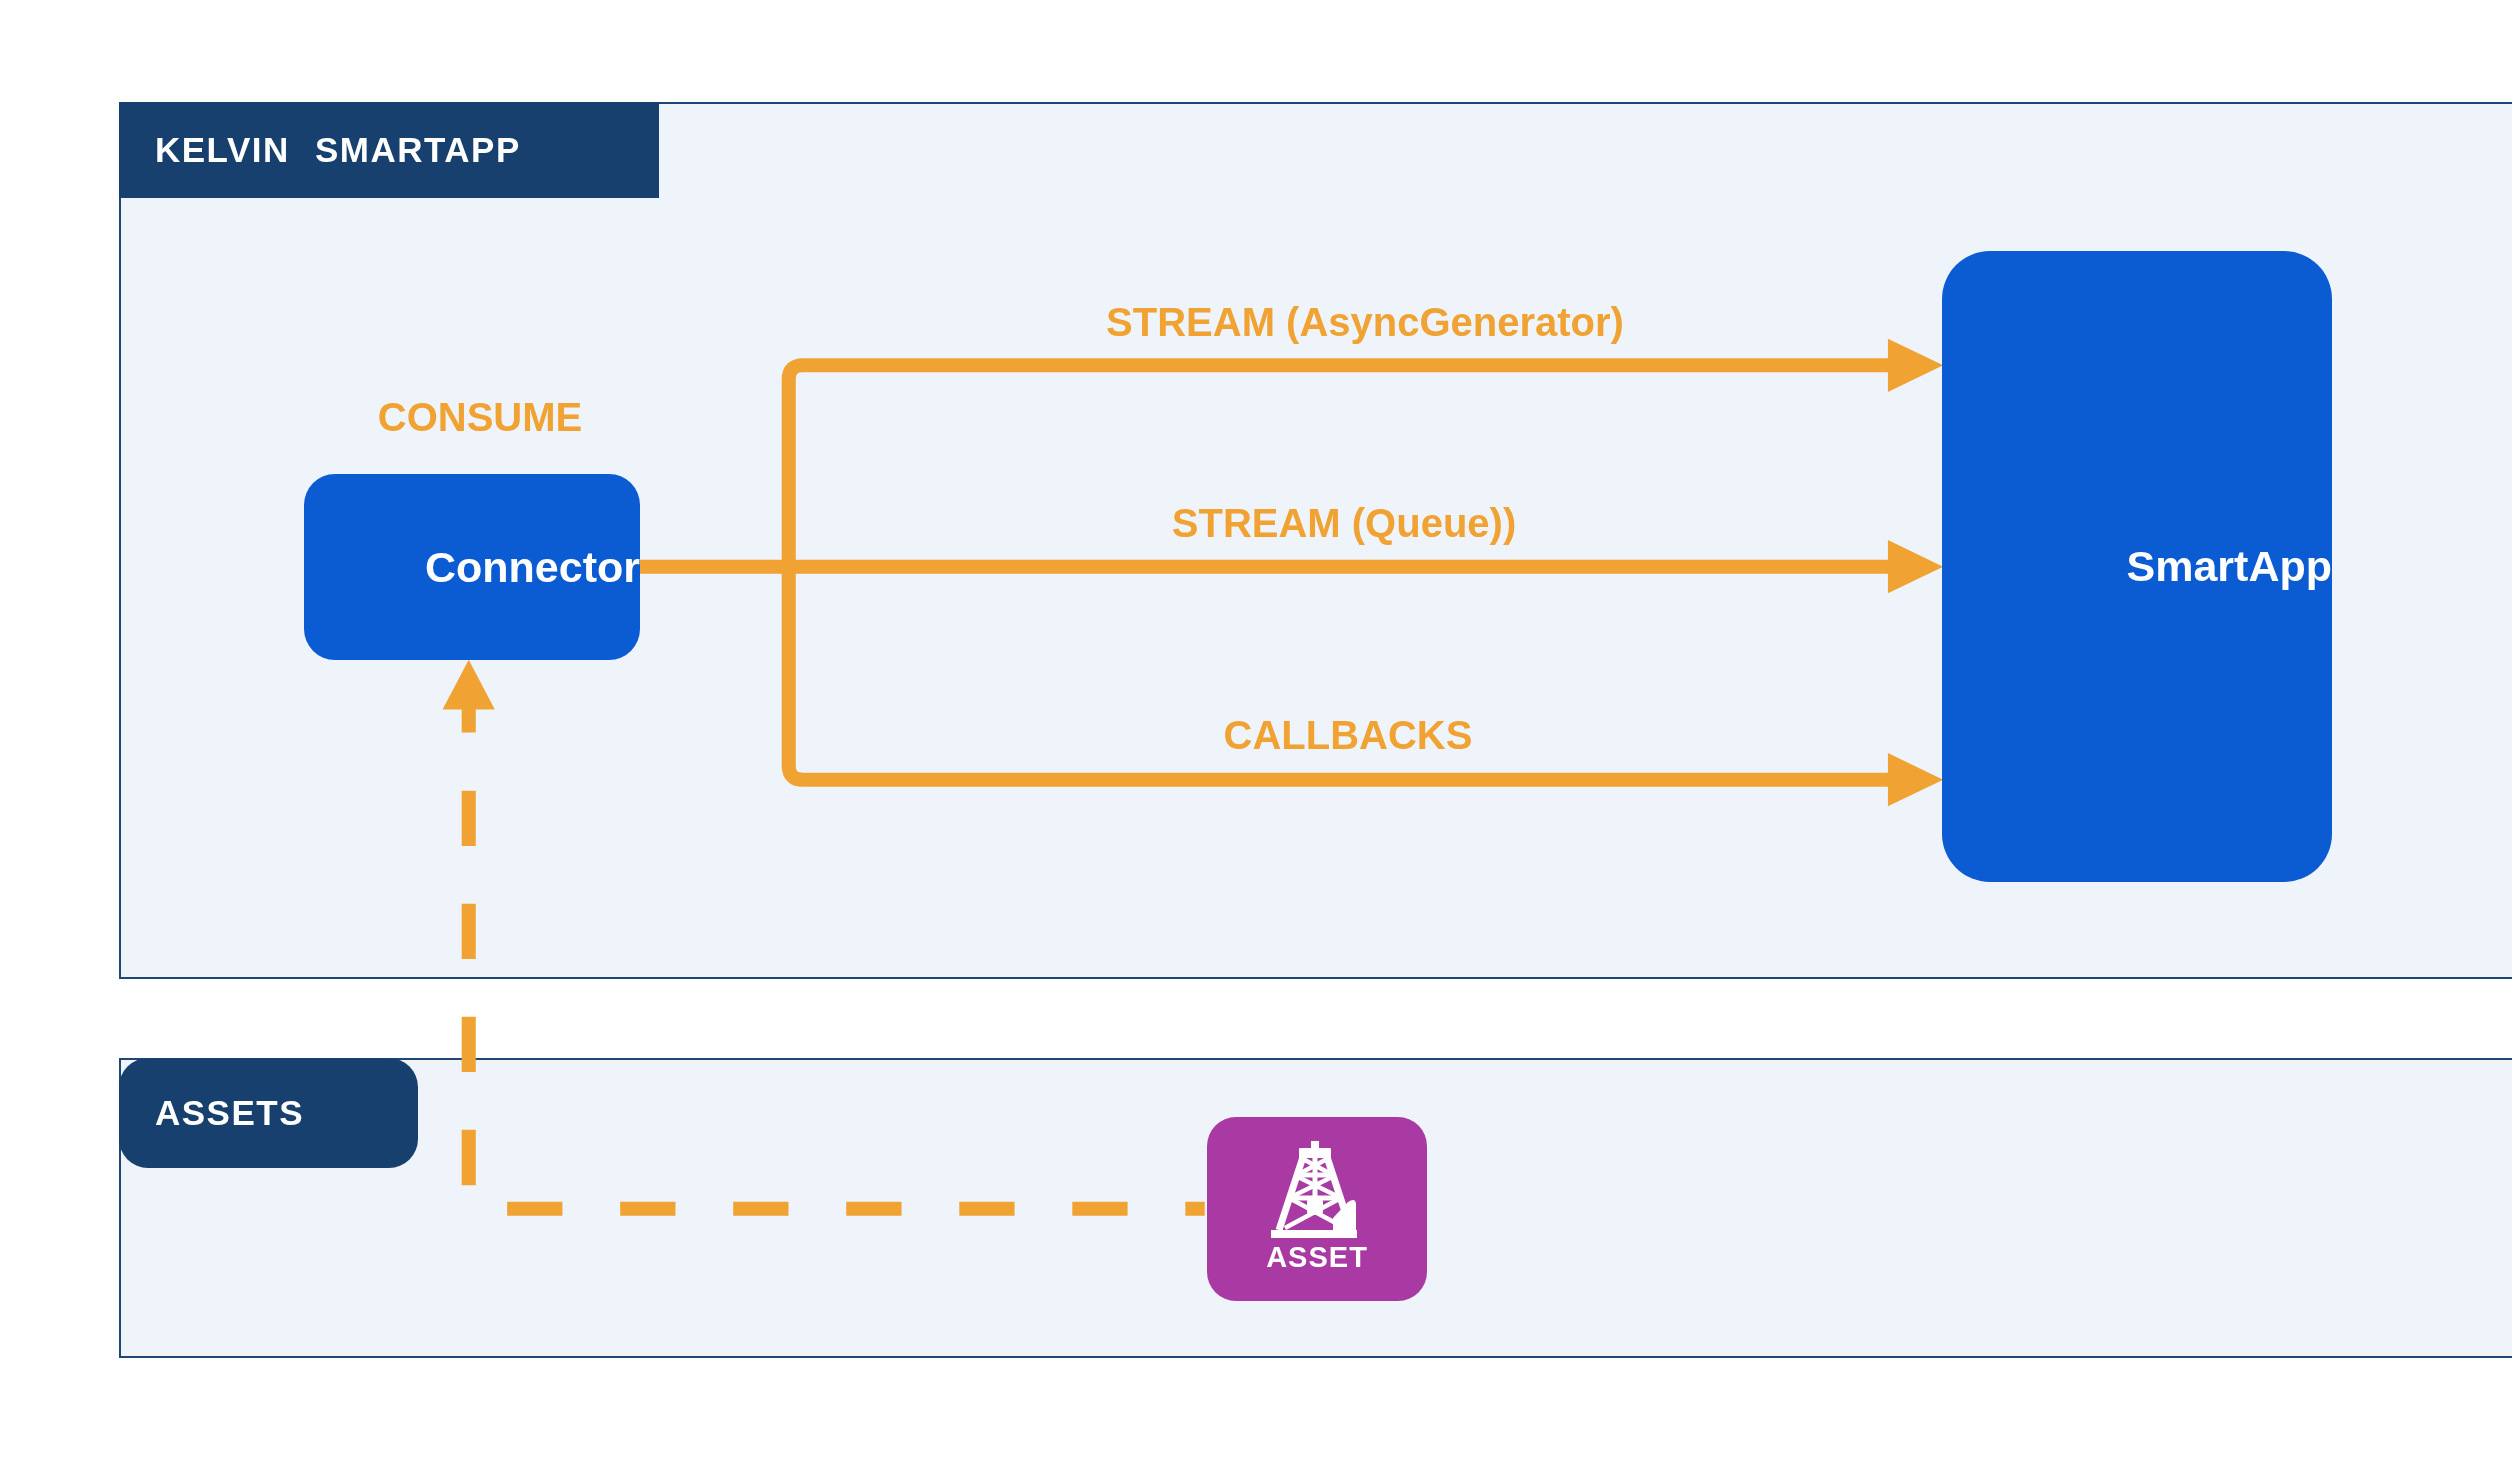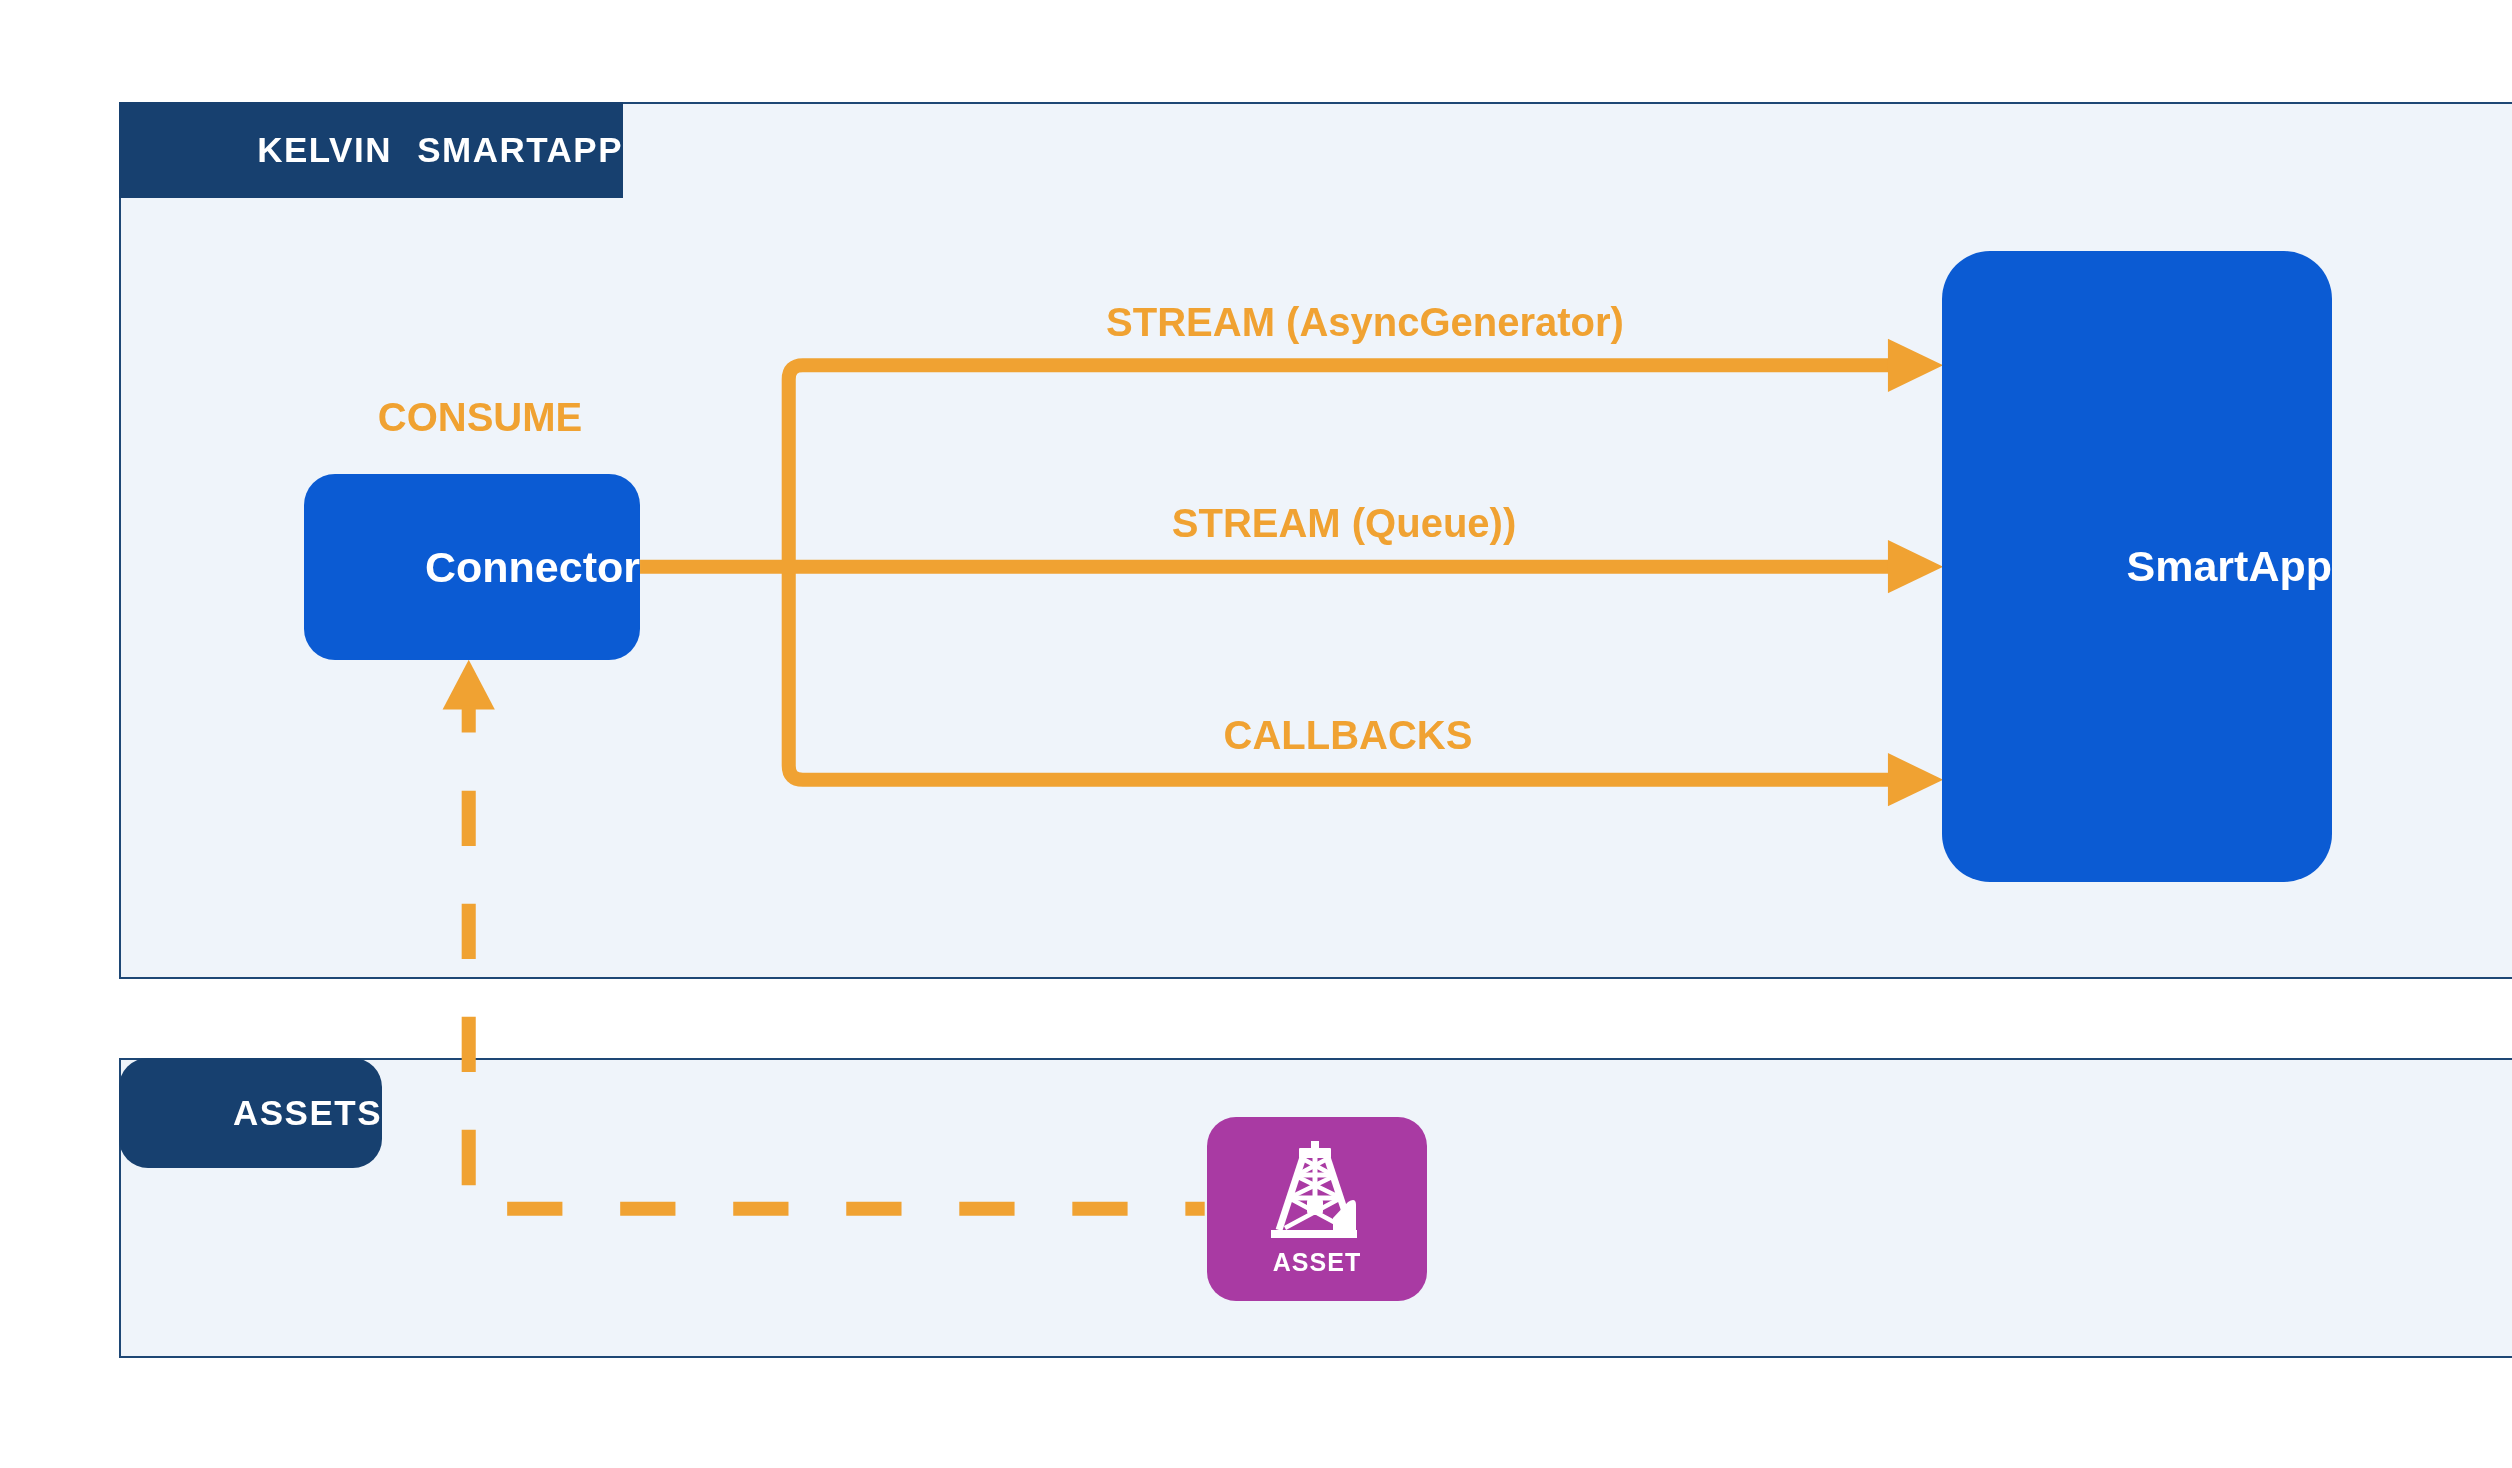--- a/index.html
+++ b/index.html
@@ -16,26 +16,27 @@
     background: var(--panel_bg);
     border: 2.5px solid var(--panel_border);
     box-sizing: border-box;
   }
   .panel-title {
     position: absolute;
     background: var(--navy);
     color: var(--text_on_dark);
     display: flex;
     align-items: center;
-    justify-content: flex-end;
+    justify-content: flex-start;
     font-size: 35px;
     font-weight: bold;
     letter-spacing: 1.5px;
     word-spacing: 14px;
     z-index: 4;
+    padding-left: 36px;
   }
   .node {
     position: absolute;
     background: var(--node_blue);
     color: var(--text_on_dark);
     display: flex;
     align-items: center;
     justify-content: flex-end;
     font-size: 43px;
     font-weight: bold;
@@ -61,23 +62,23 @@
     display: flex;
     flex-direction: column;
     align-items: center;
     justify-content: flex-start;
     z-index: 3;
   }
   .asset-node svg { margin-top: 24px; }
   .asset-label {
     color: var(--text_on_dark);
     font-weight: bold;
-    font-size: 25px;
+    font-size: 29px;
     letter-spacing: 1px;
-    margin-top: 7px;
+    margin-top: 0;
   }
 </style>
 </head>
 <body>
 
 <div class="canvas">
 
   <div class="panel" style="left:119px; top:102px; width:2513px; height:877px;"></div>
   <div class="panel-title" style="left:119px; top:102px; width:504px; height:96px;">
     <span>KELVIN SMARTAPP</span>

